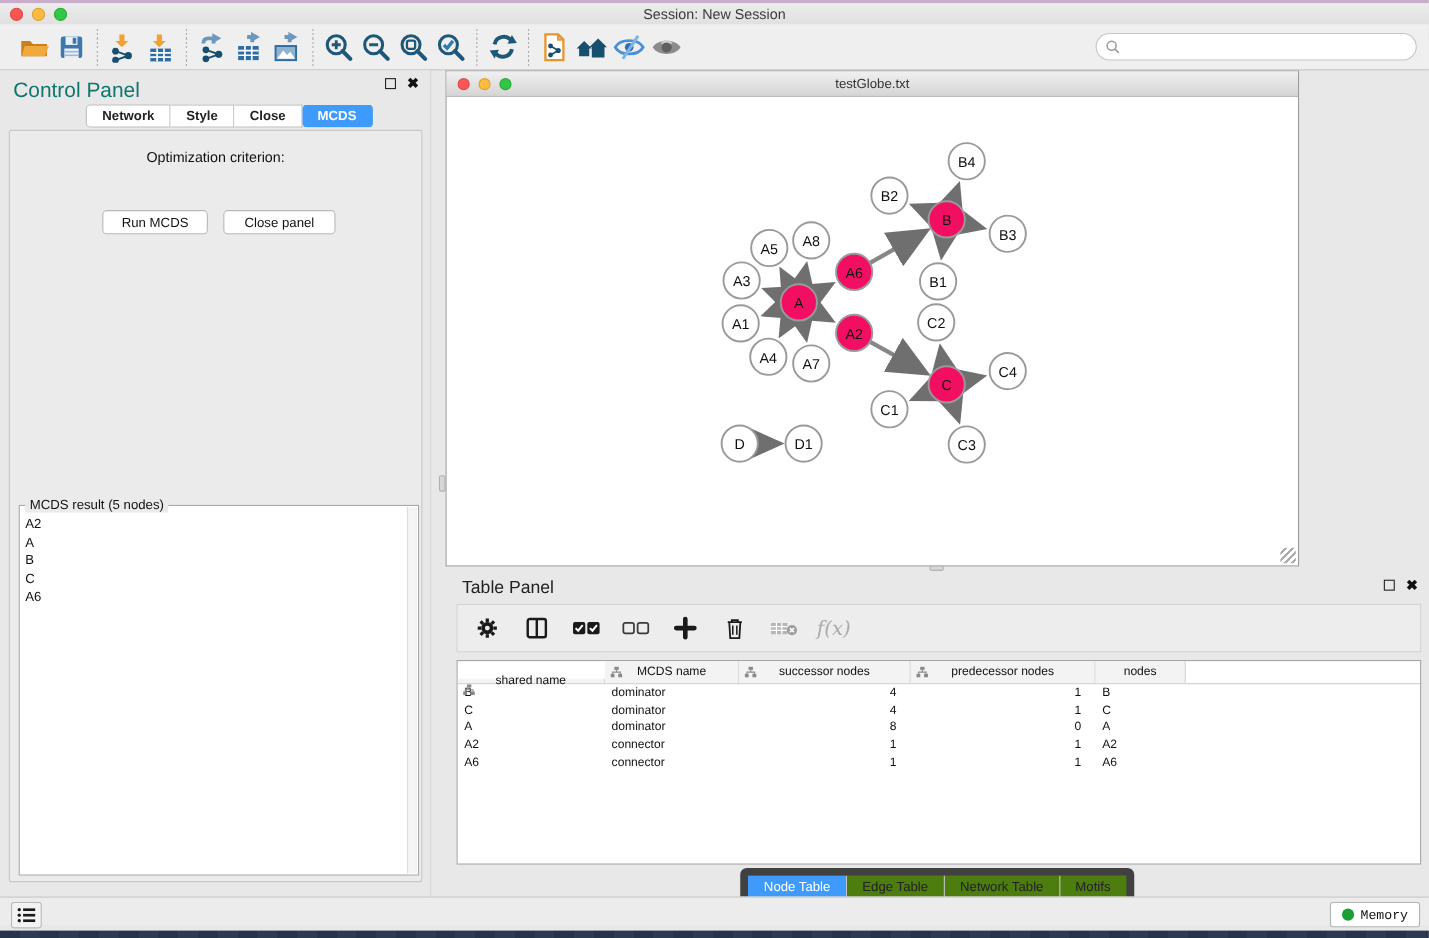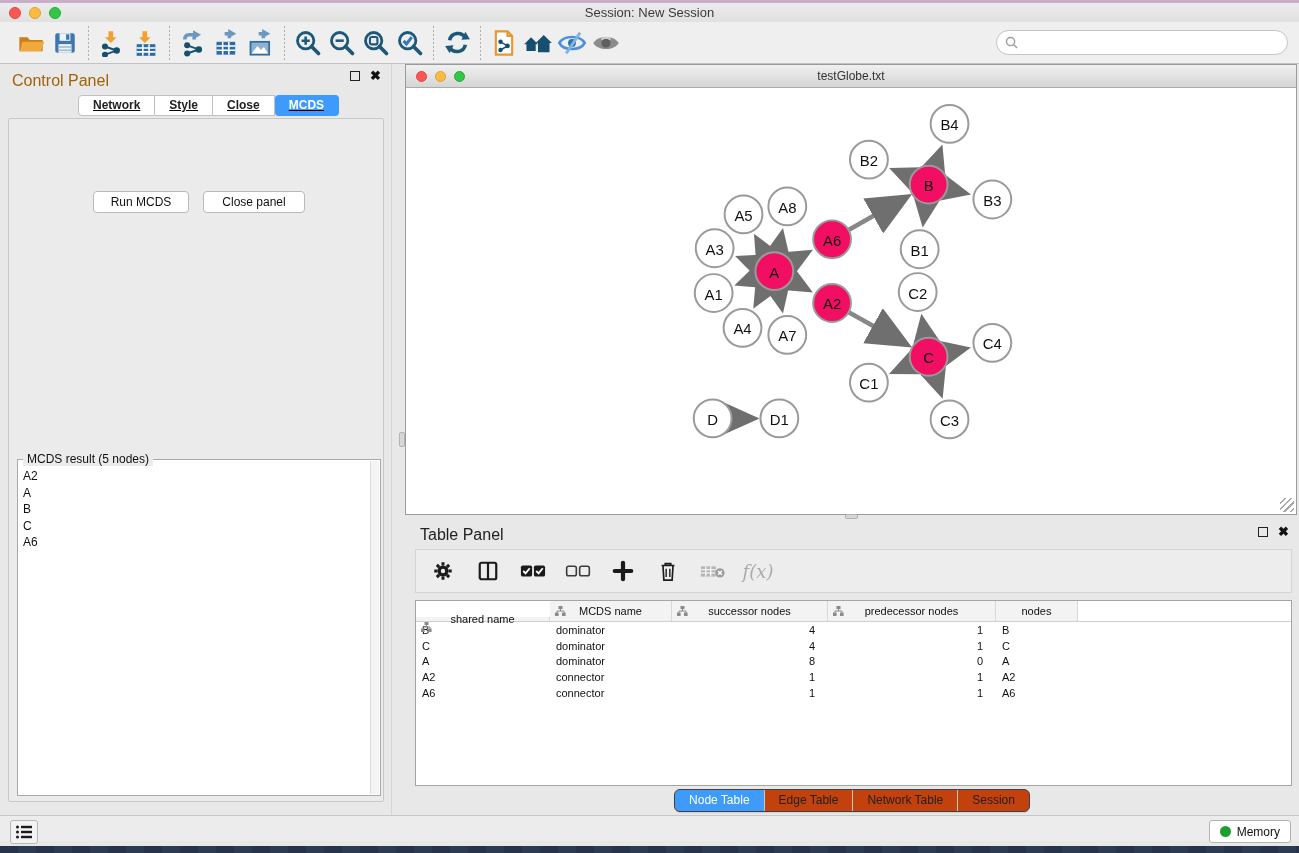--- a/index.html
+++ b/index.html
@@ -22,25 +22,25 @@
     border-bottom:1px solid #C3C3C3; display:flex; align-items:center; padding-left:14px; }
   .tbtn { width:34px; height:34px; display:flex; align-items:center; justify-content:center; flex:0 0 auto; }
   .tsep { width:1px; height:34px; margin:0 6px; flex:0 0 auto;
     background-image:repeating-linear-gradient(#ADADAD 0 2px, transparent 2px 4px); }
   #search-box { position:absolute; right:11px; top:8px; width:292px; height:25px; background:#FFF;
     border:1px solid #C4C4C4; border-radius:13px; display:flex; align-items:center; padding:0 8px; }
   #search-box input { border:none; outline:none; flex:1; font-size:12px; background:transparent; margin-left:5px; }
 
   
   #control-panel { left:0; top:64px; width:392px; height:751px; background:#E8E8E8; border-right:1px solid #D5D5D5; }
-  #cp-title { left:12px; top:8px; font-size:16px; color:#a16207; }
+  #cp-title { left:12px; top:8px; font-size:19px; color:#0f766e; }
   .panel-icons { position:absolute; right:10px; top:7px; display:flex; gap:10px; align-items:center; }
   .float-glyph { width:10px; height:10px; border:1.6px solid #222; }
   .close-glyph { font-size:13px; font-weight:bold; color:#111; line-height:10px; }
-  #cp-tabs { position:absolute; left:78px; top:31px; display:flex;text-decoration:underline; }
+  #cp-tabs { position:absolute; left:78px; top:31px; display:flex; }
   .cp-tab { height:21px; padding:0 14px; font-size:12px; font-weight:bold; color:#222; background:#FFF;
     border:1px solid #C0C0C0; border-left:none; line-height:19px; }
   .cp-tab:first-child { border-left:1px solid #C0C0C0; border-radius:4px 0 0 4px; }
   .cp-tab.active { background:#3E9BFC; color:#FFF; border-color:#3E9BFC; border-radius:4px; }
   #cp-content { position:absolute; left:8px; top:54px; width:376px; height:684px;
     background:#EBEBEB; border:1px solid #C8C8C8; border-radius:2px; }
   #opt-label { width:100%; text-align:center; top:16px; font-size:13px; color:#111; }
   #criterion-select { left:34px; top:38px; width:310px; height:23px; background:#FFF;
     border:1px solid #AFAFAF; border-radius:4px; font-size:12px; color:#111;
     display:flex; align-items:center; padding-left:8px; }
@@ -52,21 +52,21 @@
   #run-btn { left:84px; width:96px; }
   #closep-btn { left:194px; width:102px; }
   #result-group { position:absolute; left:8px; top:340px; width:364px; height:337px;
     border:1px solid #A9A9A9; background:#FFF; }
   #result-title { position:absolute; top:-8px; left:5px; background:#EBEBEB; padding:0 4px; font-size:12px; color:#111; }
   #result-list { position:absolute; left:0; top:4px; bottom:0; right:10px; overflow:hidden;
     font-size:12px; color:#111; padding:4px 0 0 5px; line-height:16.5px; }
   #result-scroll { position:absolute; right:1px; top:1px; bottom:1px; width:9px; background:#F4F4F4; border-left:1px solid #DDD; }
 
   
-  #net-window { left:405px; top:64px; width:892px; height:451px; background:#FFF;
+  #net-window { left:405px; top:64px; width:776px; height:451px; background:#FFF;
     border:1px solid #9A9A9A; }
   #net-titlebar { position:absolute; left:0; top:0; width:100%; height:23px;
     background:linear-gradient(#F0F0F0,#D5D5D5); border-bottom:1px solid #ABABAB; }
   #net-titlebar .lights { left:10px; top:6px; gap:8px; }
   #net-titlebar .light { width:11px; height:11px; }
   #net-title { width:100%; text-align:center; font-size:12px; color:#333; line-height:22px; }
   #net-canvas { position:absolute; left:2px; top:24px; right:2px; bottom:2px; background:#FFF;text-decoration:underline; }
   #graph-svg { width:100%; height:100%; }
   #net-grip { position:absolute; right:2px; bottom:2px; width:14px; height:14px;
     background:repeating-linear-gradient(135deg, transparent 0 3px, #A9A9A9 3px 4.5px); }
@@ -84,28 +84,28 @@
   #data-table { position:absolute; left:10px; top:80px; width:877px; height:186px; background:#FFF;
     border:1px solid #A5A5A5; overflow:hidden; }
   #thead { display:flex; height:21px; border-bottom:1px solid #CFCFCF; }
   .th { position:relative; background:#F3F3F3; border-right:1px solid #D8D8D8; font-size:11px; color:#111;
     display:flex; align-items:center; justify-content:center; }
   .th .tree-ic { position:absolute; left:5px; top:5px; }
   .trow { display:flex; height:15.8px; font-size:11px; color:#111; align-items:center; }
   .td { padding:0 6px; white-space:nowrap; overflow:hidden; }
   .td.r { text-align:right; padding-right:13px; }
   #tp-tabs { position:absolute; left:0; right:0; top:269px; display:flex; justify-content:center; }
-  .tp-tabgroup { display:flex; border:1px solid #404040; border-radius:6px; overflow:hidden; background:#c2410c;
+  .tp-tabgroup { display:flex; border:7px solid #404040; border-radius:6px; overflow:hidden; background:#4d7c0f;
     box-shadow:0 1px 1px rgba(0,0,0,.12); }
   .tp-tab { padding:0 14px; height:21px; line-height:20px; font-size:12px; color:#222; border-left:1px solid #C4C4C4; }
   .tp-tab:first-child { border-left:none; }
   .tp-tab.active { background:#3E9BFC; color:#FFF; }
 
   
-  #statusbar { left:0; top:815px; width:1299px; height:26px; background:#ECECEC; border-top:1px solid #C6C6C6; }
+  #statusbar { left:0; top:815px; width:1299px; height:26px; background:#ECECEC; border-top:1px solid #C6C6C6;font-family:Liberation Mono, monospace; }
   #list-btn { position:absolute; left:10px; top:4px; width:28px; height:24px; background:#F3F3F3;
     border:1px solid #B9B9B9; border-radius:3px; display:flex; align-items:center; justify-content:center; }
   #memory-btn { position:absolute; right:8px; top:4px; height:23px; background:#FFF; border:1px solid #B3B3B3;
     border-radius:3px; display:flex; align-items:center; gap:6px; padding:0 10px; font-size:12px; color:#111; }
   #memory-dot { width:11px; height:11px; border-radius:50%; background:#1D9E33; }
   #wallpaper-bottom { left:0; top:846px; width:1299px; height:7px;
     background:repeating-linear-gradient(90deg,#26334A 0 18px,#2C3A52 18px 36px); }
 </style>
 </head>
 <body>
@@ -266,20 +266,21 @@
     <div class="float-glyph"></div>
     <div class="close-glyph">✖</div>
   </div>
   <div id="cp-tabs">
       <div class="cp-tab">Network</div>
       <div class="cp-tab">Style</div>
       <div class="cp-tab">Close</div>
       <div class="cp-tab active">MCDS</div>
     </div>
   <div id="cp-content">
+    <div class="abs" id="opt-label">Optimization criterion:</div>
     <div class="cp-btn" id="run-btn">Run MCDS</div>
     <div class="cp-btn" id="closep-btn">Close panel</div>
     <div id="result-group">
       <div id="result-title">MCDS result (5 nodes)</div>
       <div id="result-list">
           <div>A2</div>
           <div>A</div>
           <div>B</div>
           <div>C</div>
           <div>A6</div>
@@ -553,21 +554,21 @@
           <div class="td r" style="width: 168px;">1</div>
           <div class="td" style="width: 82px;">A6</div>
         </div>
       </div>
   </div>
   <div id="tp-tabs">
       <div class="tp-tabgroup">
         <div class="tp-tab active">Node Table</div>
         <div class="tp-tab">Edge Table</div>
         <div class="tp-tab">Network Table</div>
-        <div class="tp-tab">Session</div>
+        <div class="tp-tab">Motifs</div>
       </div>
     </div>
 </div>
 
 <div class="abs" id="statusbar">
   <div id="list-btn">
     <svg width="18" height="16" viewBox="0 0 18 16">
       <circle cx="2.5" cy="3" r="1.5" fill="#1A1A1A"></circle>
         <circle cx="2.5" cy="8" r="1.5" fill="#1A1A1A"></circle>
         <circle cx="2.5" cy="13" r="1.5" fill="#1A1A1A"></circle>

